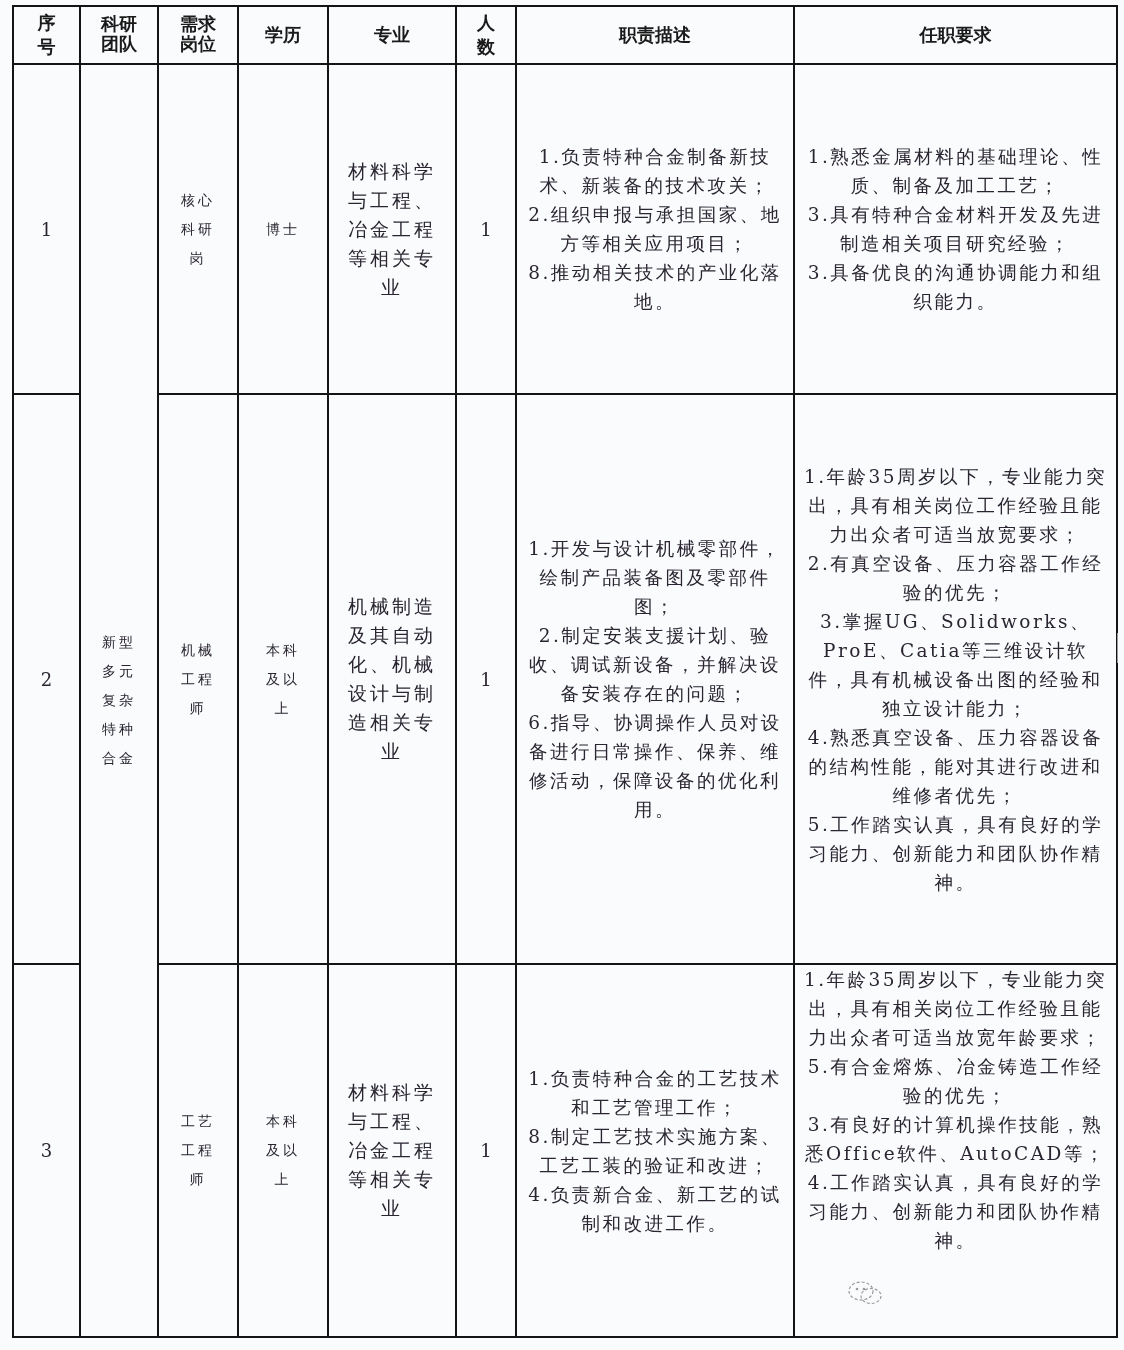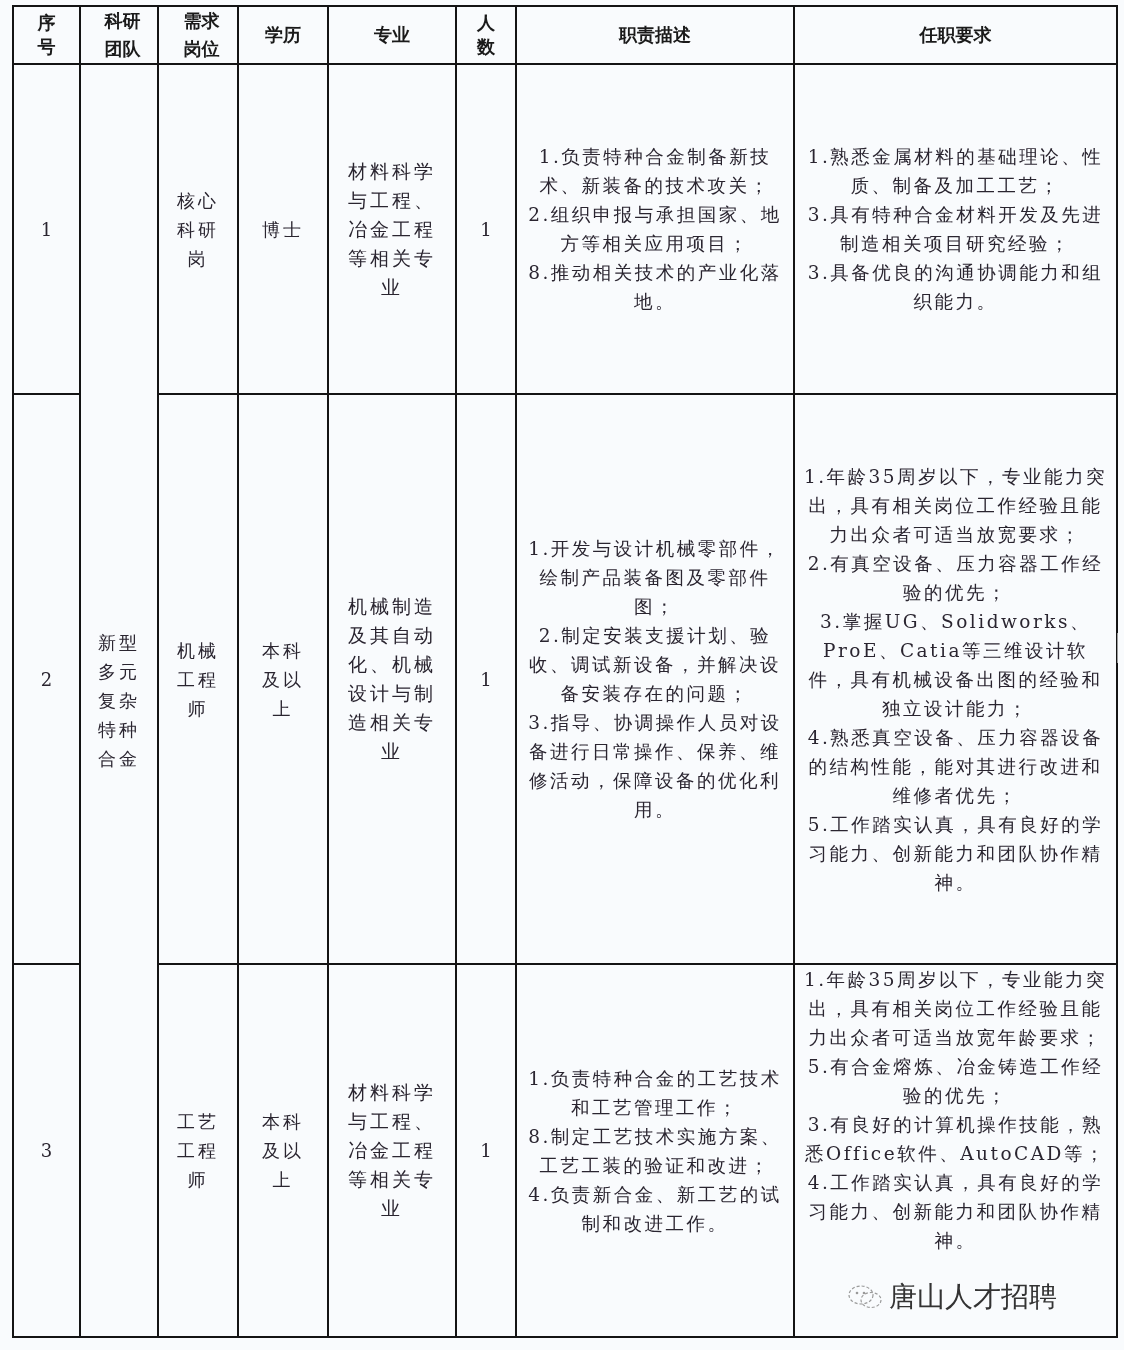--- a/index.html
+++ b/index.html
@@ -27,25 +27,25 @@
   }
   table.recruit th {
     height: 56px;
     font-family: "DejaVu Sans", "Liberation Sans", sans-serif;
     font-weight: bold;
     font-size: 18px;
     line-height: 24px;
     color: #1a1a1a;
     padding: 0 4px;
   }
-  .hdr-narrow { display: inline-block; width: 2.4em; line-height: 28px; text-align: right; }
+  .hdr-narrow { display: inline-block; width: 2.4em; line-height: 20px; }
   .hdr-single { display: inline-block; width: 1.2em; line-height: 24px; }
   td.cell-num { font-size: 18px; }
   td.cell-short {
-    font-size: 18px; line-height: 29px; letter-spacing: 3px;
+    font-size: 14px; line-height: 29px; letter-spacing: 3px;
     padding: 0 14px;
   }
   td.cell-short .wrap { display: inline-block; width: 2.6em; word-break: break-all; }
   td.cell-major {
     font-size: 19px; line-height: 29px; letter-spacing: 3px;
     padding: 0 14px;
     border-radius: 18px;
   }
   td.cell-major .wrap { display: inline-block; width: 5.2em; word-break: break-all; }
   td.cell-text {
@@ -122,21 +122,21 @@
 
     <tr style="height:570px">
       <td class="cell-num">2</td>
       <td class="cell-short"><span class="wrap">机械工程师</span></td>
       <td class="cell-short"><span class="wrap">本科及以上</span></td>
       <td class="cell-major"><span class="wrap">机械制造及其自动化、机械设计与制造相关专业</span></td>
       <td class="cell-num">1</td>
       <td class="cell-text">
         <span class="line">1.开发与设计机械零部件，绘制产品装备图及零部件图；</span>
         <span class="line">2.制定安装支援计划、验收、调试新设备，并解决设备安装存在的问题；</span>
-        <span class="line">3.指导、协调操作人员对设备进行日常操作、保养、维修活动，保障设备的优化利用。</span>
+        <span class="line">6.指导、协调操作人员对设备进行日常操作、保养、维修活动，保障设备的优化利用。</span>
       </td>
       <td class="cell-text">
         <span class="line">1.年龄35周岁以下，专业能力突出，具有相关岗位工作经验且能力出众者可适当放宽要求；</span>
         <span class="line">2.有真空设备、压力容器工作经验的优先；</span>
         <span class="line">3.掌握UG、Solidworks、ProE、Catia等三维设计软件，具有机械设备出图的经验和独立设计能力；</span>
         <span class="line">4.熟悉真空设备、压力容器设备的结构性能，能对其进行改进和维修者优先；</span>
         <span class="line">5.工作踏实认真，具有良好的学习能力、创新能力和团队协作精神。</span>
       </td>
     </tr>
 
@@ -163,14 +163,13 @@
 
 <div class="edge-mark"></div>
 
 <div class="watermark">
   <svg class="wm-icon" viewBox="0 0 40 30">
     <ellipse cx="16" cy="13" rx="12" ry="9" fill="none" stroke="#9a9a9a" stroke-width="1.2" stroke-dasharray="3 2"></ellipse>
     <ellipse cx="26" cy="18" rx="10" ry="7.5" fill="none" stroke="#9a9a9a" stroke-width="1.2" stroke-dasharray="3 2"></ellipse>
     <circle cx="12" cy="11" r="1.3" fill="#999"></circle>
     <circle cx="19" cy="11" r="1.3" fill="#999"></circle>
   </svg>
-  <span>唐山人才招聘</span>
 </div>
 
 </body></html>

